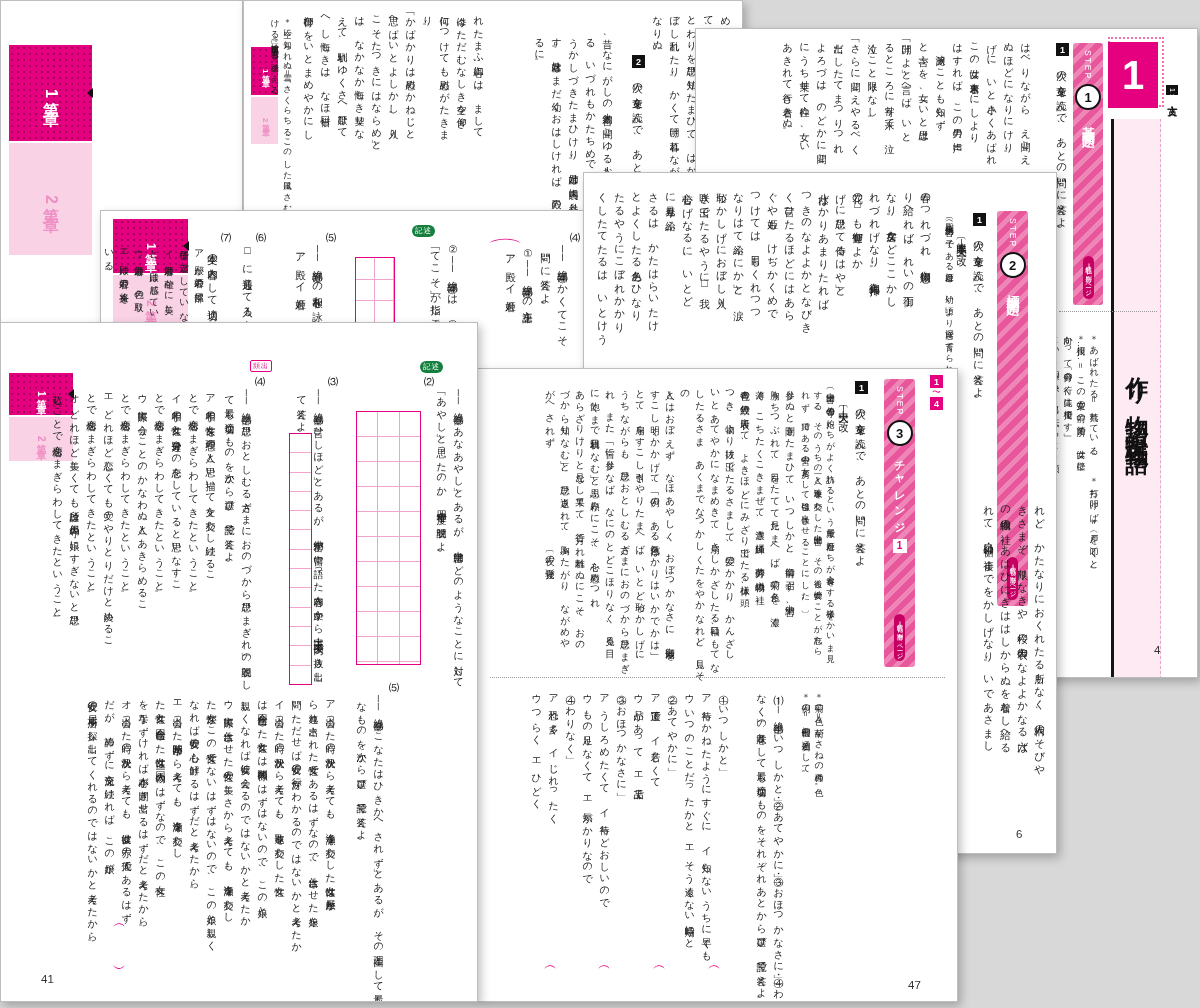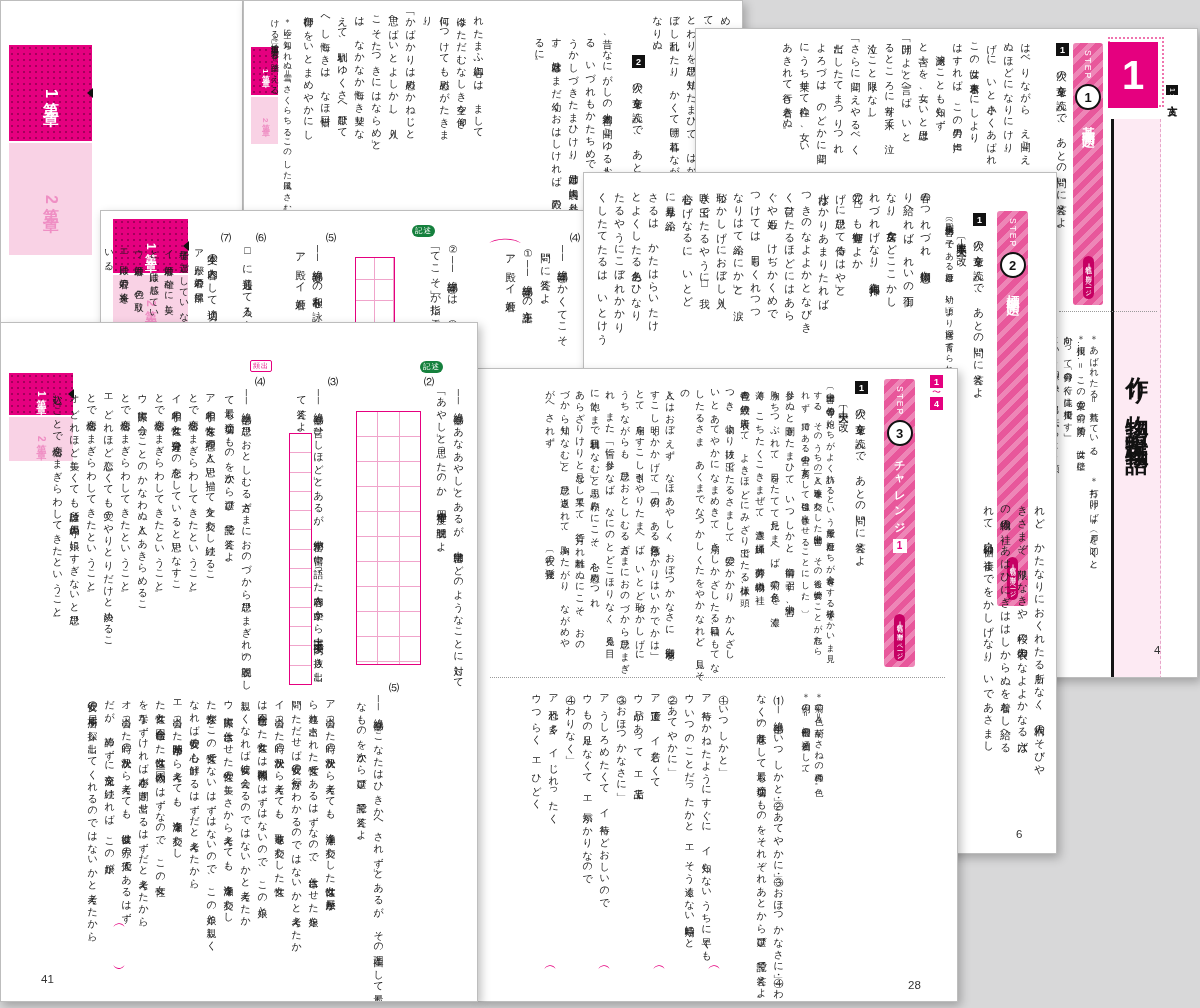--- a/index.html
+++ b/index.html
@@ -256,21 +256,21 @@
 ウ もの足りなくて　エ 気がかりなので
 ④「わりなく」
 ア 恐れ多く　イ じれったく
 ウ つらく　エ ひどく</div>
 
   <div class="vparen" style="left:230px;top:592px;">（　　）</div>
   <div class="vparen" style="left:175px;top:592px;">（　　）</div>
   <div class="vparen" style="left:120px;top:592px;">（　　）</div>
   <div class="vparen" style="left:66px;top:592px;">（　　）</div>
 
-  <span class="pagenum" style="left:430px;top:610px;">28</span>
+  <span class="pagenum" style="left:430px;top:610px;">47</span>
 </div>
 
 <div class="page" id="pageG" style="left:0;top:322px;width:478px;height:680px;z-index:7;">
   <div class="tab-dark" style="left:8px;top:50px;width:64px;height:42px;">
     <span class="vtab" style="font-size:10px;">第1章</span>
     <span class="notch"></span>
   </div>
   <div class="tab-light" style="left:8px;top:94px;width:64px;height:44px;">
     <span class="vtab" style="font-size:10px;">第2章</span>
   </div>

